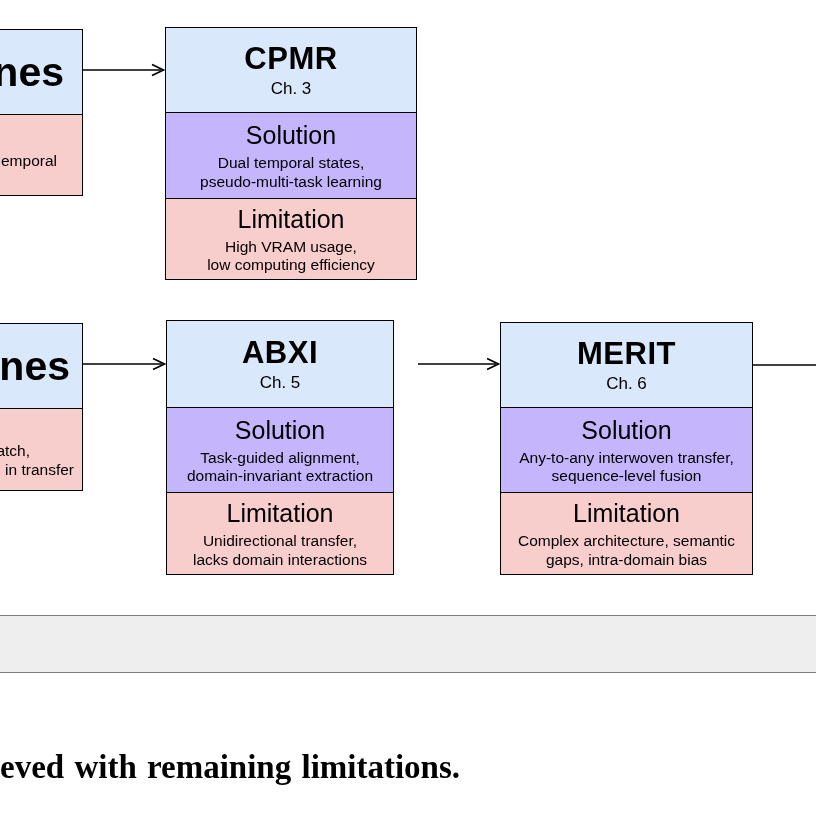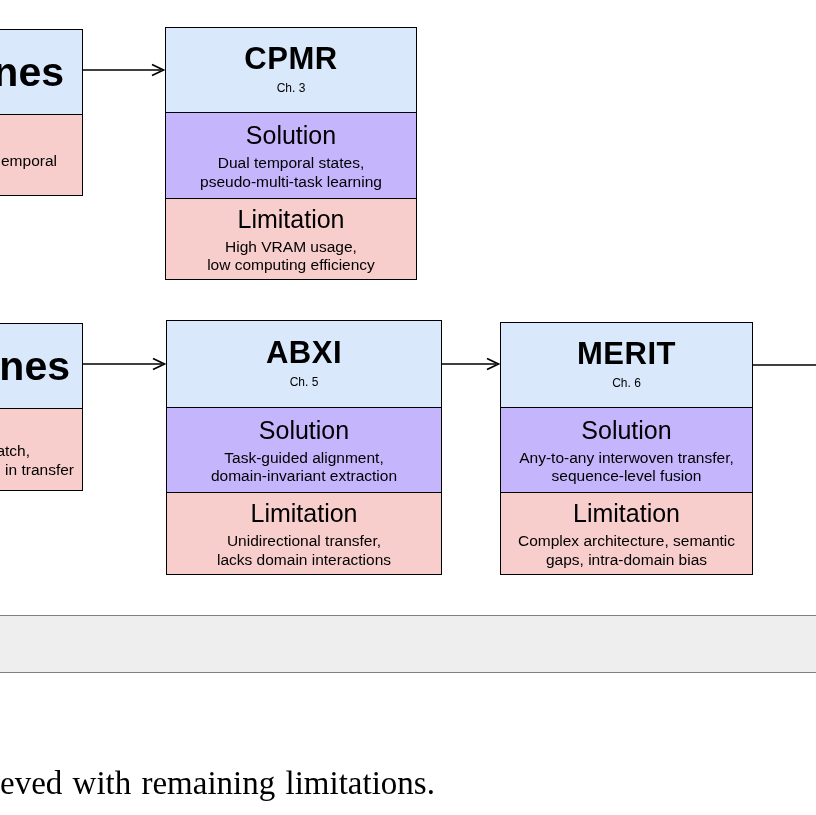--- a/index.html
+++ b/index.html
@@ -11,21 +11,21 @@
 
   
   .box{position:absolute;box-sizing:border-box;border:1.6px solid #000;background:#fff;}
   .sec{box-sizing:border-box;display:flex;flex-direction:column;justify-content:center;
        align-items:center;overflow:hidden;}
   .sec + .sec{border-top:1.6px solid #000;}
   .hdr{background:#dae8fc;}
   .sol{background:#c4b5fd;}
   .lim{background:#f8cecc;}
   .btitle{font-size:31px;font-weight:bold;color:#000;line-height:34px;letter-spacing:.5px;}
-  .chap{font-size:12px;color:#000;line-height:19px;margin-top:3px;}
+  .chap{font-size:17px;color:#000;line-height:19px;margin-top:3px;}
   .stitle{font-size:25px;color:#000;line-height:30px;margin-bottom:4px;}
   .bline{font-size:15.5px;color:#000;line-height:18.5px;}
 
   
   .pbox{position:absolute;left:0;box-sizing:border-box;border:1.6px solid #000;border-left:none;width:83px;}
   .pbox .sec{align-items:flex-end;text-align:right;}
   .p-title{font-size:41px;font-weight:bold;color:#000;line-height:34px;}
   .pr18{padding-right:18px;} .pr12{padding-right:12px;}
   .pr25{padding-right:25px;} .pr52{padding-right:52px;} .pr8{padding-right:8px;}
   .pad-top36{justify-content:flex-start;padding-top:37px;}
@@ -41,21 +41,21 @@
     font-size:29px;color:#000;white-space:nowrap;
   }
 
   
   .caption-line{
     position:absolute;left:0;width:816px;overflow:hidden;white-space:nowrap;
     font-family:"Liberation Serif", serif;font-size:33px;color:#000;line-height:38px;
     word-spacing:2px;
   }
   .cap1{top:714px;}
-  .cap2{top:764px;}
+  .cap2{top:748px;font-weight:bold;}
 </style>
 </head>
 <body>
 
 <div class="canvas">
 
   <svg class="arrows" viewBox="0 0 816 815" xmlns="http://www.w3.org/2000/svg">
     <g stroke="#000000" stroke-width="1.7" fill="none">
       <g>
         <line x1="83" y1="70" x2="161" y2="70"></line>
@@ -104,21 +104,21 @@
   <div class="pbox" style="top:323px;">
     <div class="sec hdr" style="height:84px;">
       <span class="p-title pr12">elines</span>
     </div>
     <div class="sec lim pad-top32" style="height:82px;">
       <span class="bline pr52">atch,</span>
       <span class="bline pr8">in transfer</span>
     </div>
   </div>
 
-  <div class="box" style="left:166px;top:320px;width:276px;">
+  <div class="box" style="left:166px;top:320px;width:228px;">
     <div class="sec hdr" style="height:86px;">
       <div class="btitle">ABXI</div>
       <div class="chap">Ch. 5</div>
     </div>
     <div class="sec sol" style="height:85px;">
       <div class="stitle">Solution</div>
       <div class="bline">Task-guided alignment,</div>
       <div class="bline">domain-invariant extraction</div>
     </div>
     <div class="sec lim" style="height:82px;">

